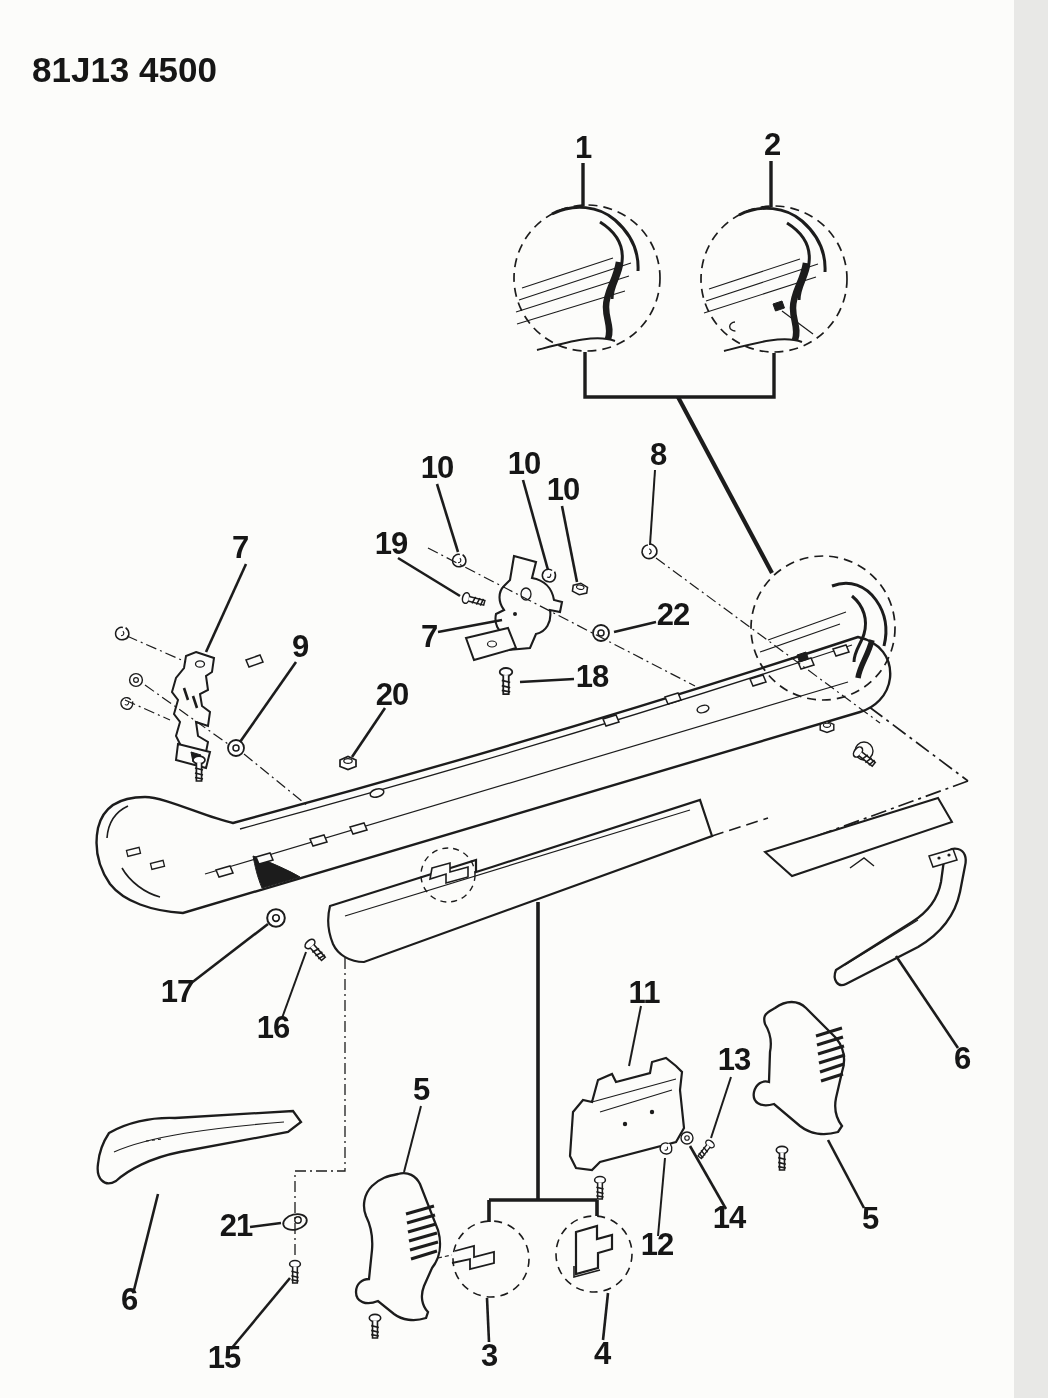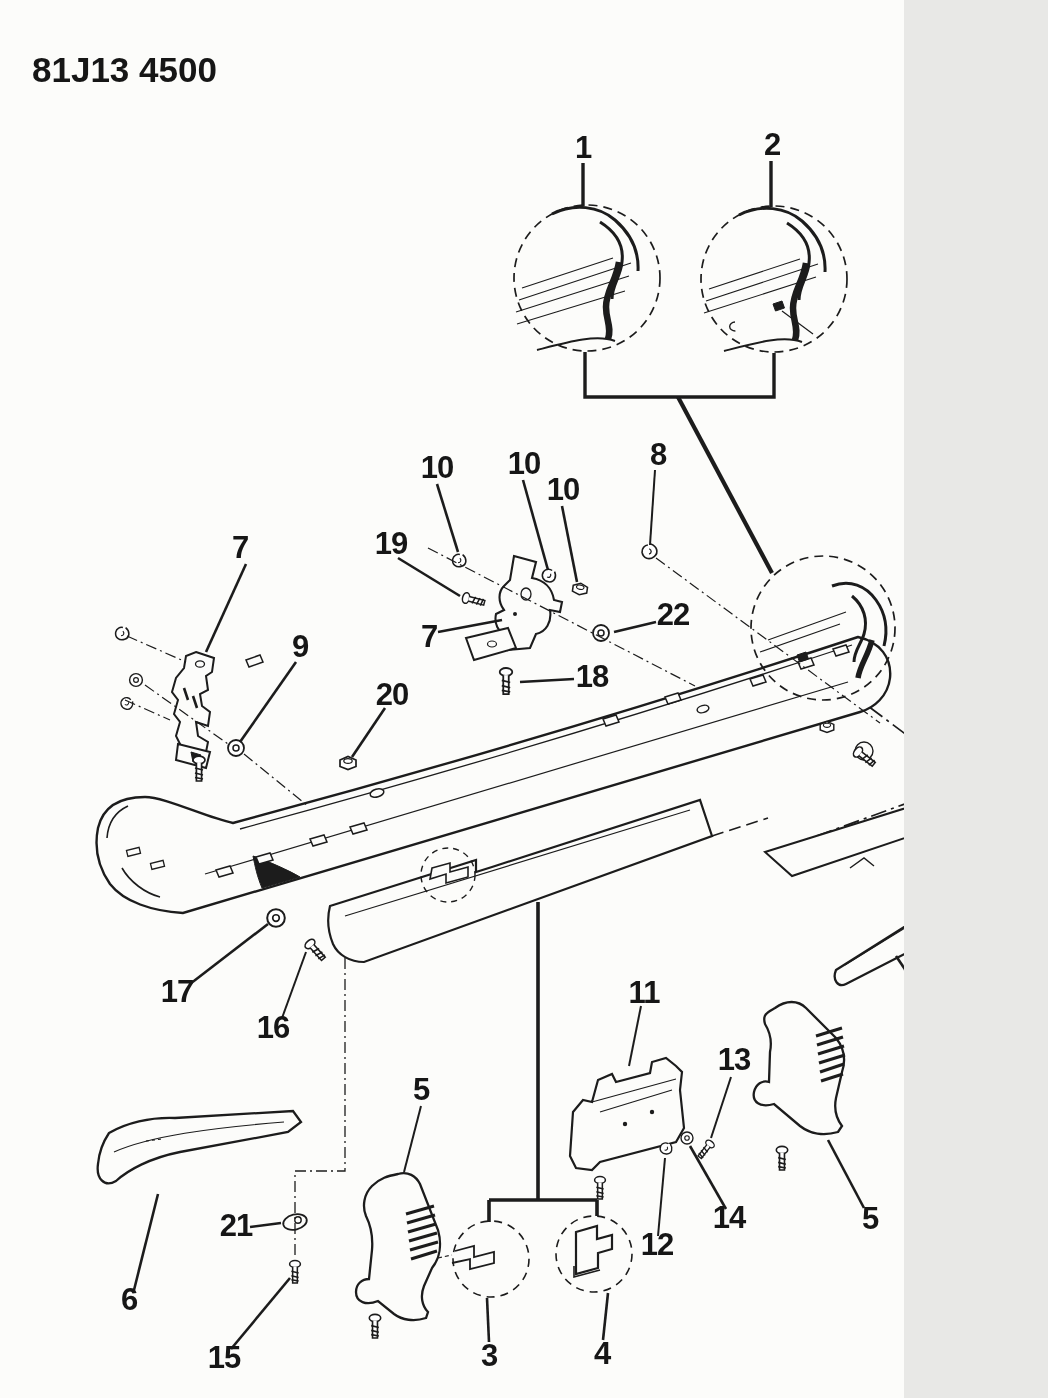--- a/index.html
+++ b/index.html
@@ -1,16 +1,16 @@
 <!DOCTYPE html>
 <html><head>
 <meta charset="utf-8">
 <style>
   html,body{margin:0;padding:0;background:#e8e8e6;}
-  .page{position:relative;width:904px;height:1398px;background:#fcfcfa;overflow:hidden;
+  .page{position:relative;width:1014px;height:1398px;background:#fcfcfa;overflow:hidden;
         font-family:"Liberation Sans",sans-serif;}
   svg{position:absolute;left:0;top:0;}
   svg text{font-family:"Liberation Sans","DejaVu Sans",sans-serif;font-weight:700;
            fill:#161616;letter-spacing:-1px;}
   .callout{font-size:31px;}
   .title{font-size:35px;letter-spacing:0px;}
   path,line,circle,ellipse,rect,polyline{vector-effect:none;}
 </style>
 </head>
 <body>

